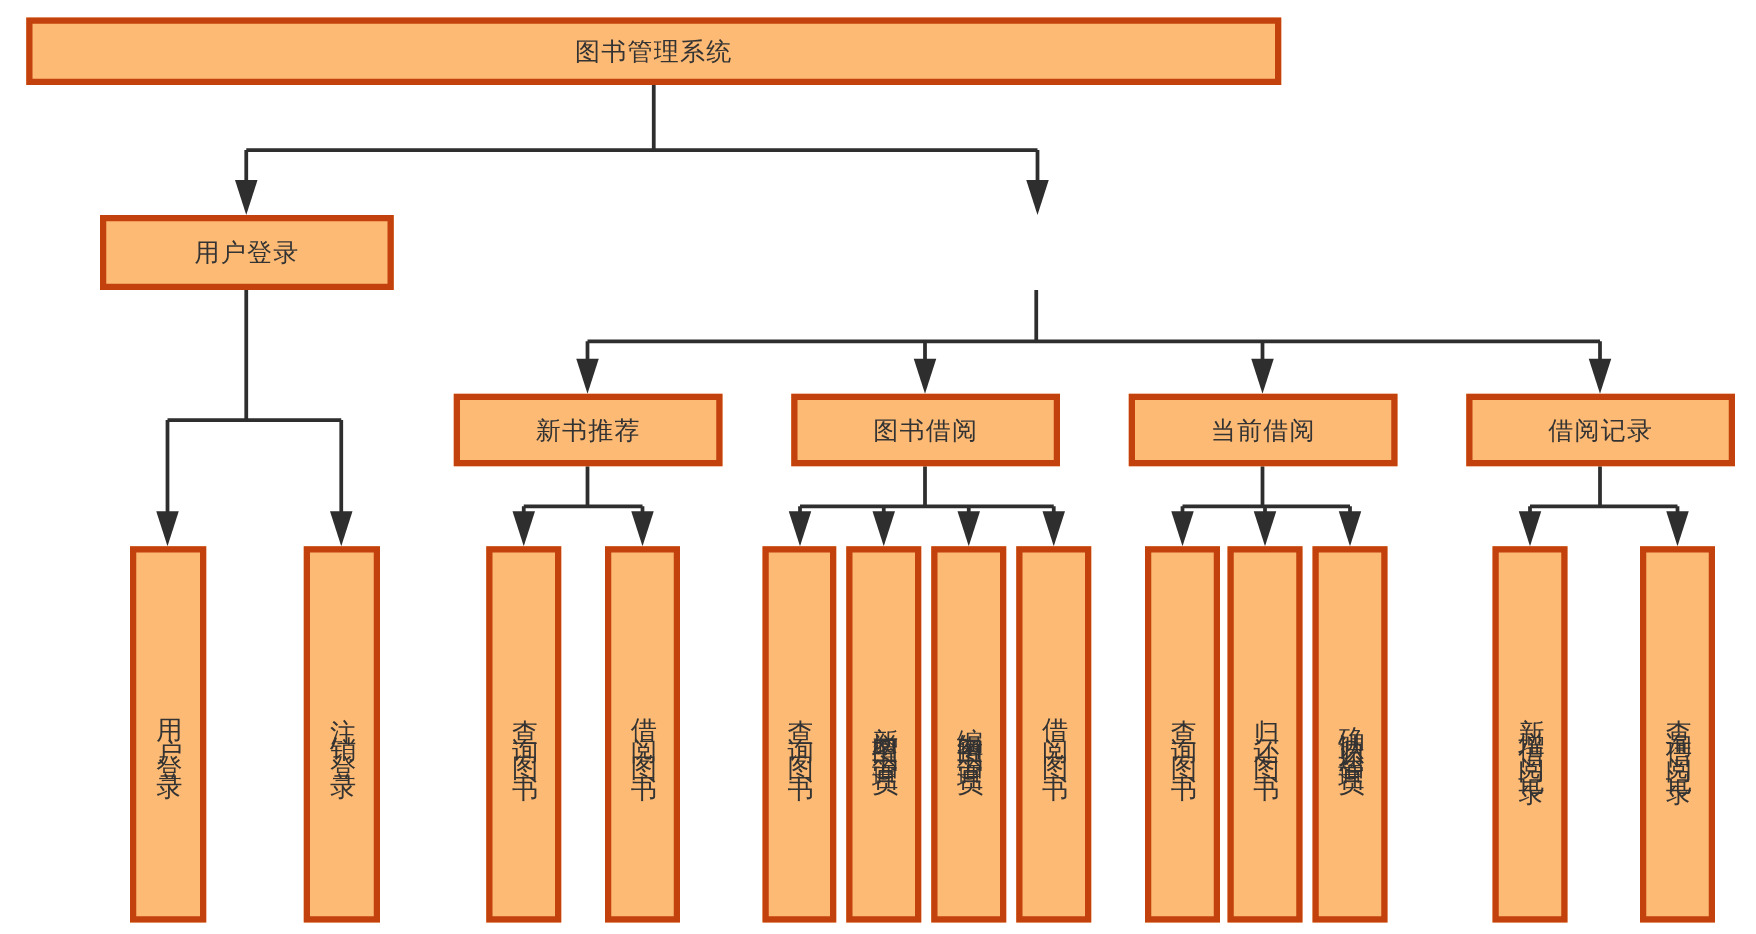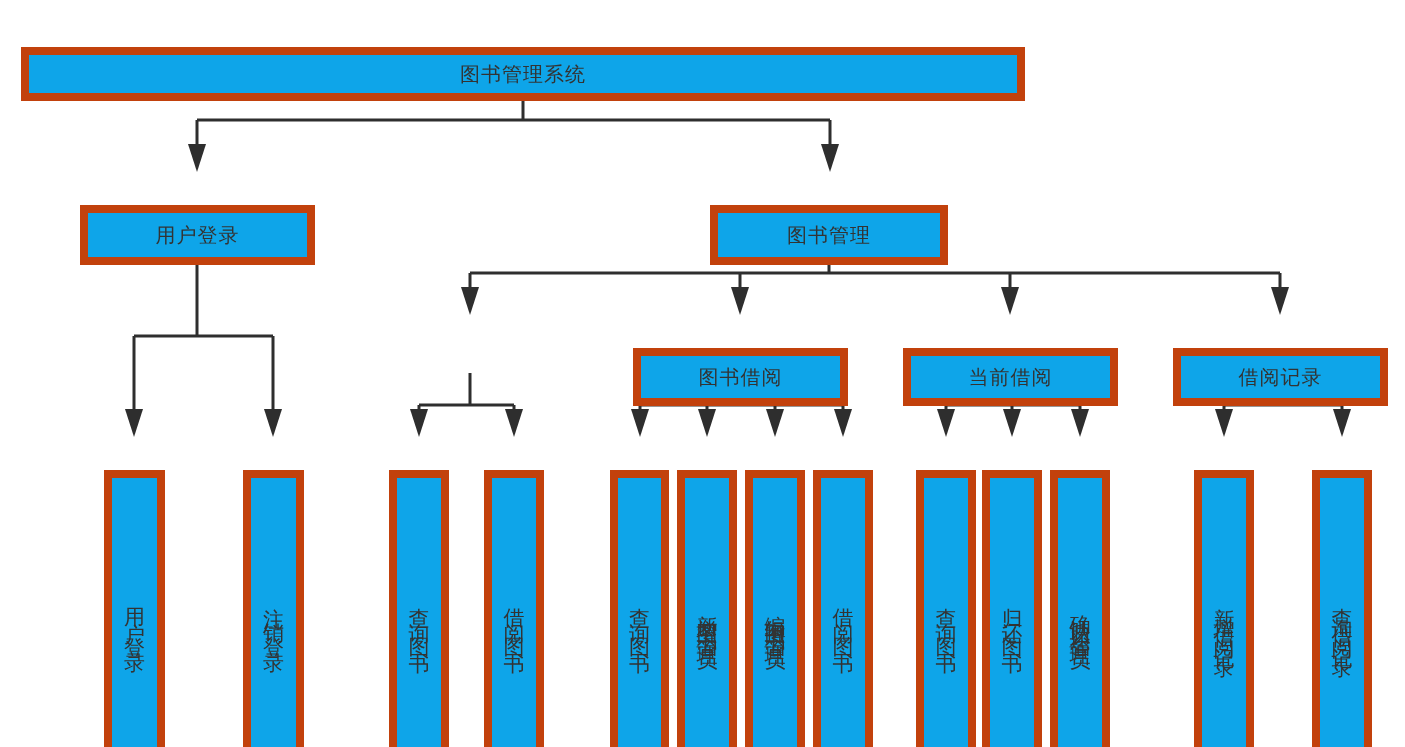--- a/index.html
+++ b/index.html
@@ -16,31 +16,30 @@
     overflow: hidden;
   }
   #connectors {
     position: absolute;
     left: 0;
     top: 0;
   }
   .box {
     position: absolute;
     box-sizing: border-box;
-    border: 8px solid #c2410c;
-    background: #0ea5e9;
+    border: 5px solid #c2410c;
+    background: #fdba74;
     display: flex;
     align-items: center;
     justify-content: center;
     color: #333333;
     font-size: 20px;
     letter-spacing: 1px;
     text-align: center;
     white-space: nowrap;
-    margin-top: 33px;
   }
   .tall {
     top: 437px;
     height: 301px;
     font-size: 21px;
   }
   .tall > span {
     writing-mode: vertical-rl;
     text-orientation: mixed;
   }
@@ -92,22 +91,22 @@
       <polygon points="1003,409 1021,409 1012,437"></polygon>
       <polygon points="1071,409 1089,409 1080,437"></polygon>
       <polygon points="1215,409 1233,409 1224,437"></polygon>
       <polygon points="1333,409 1351,409 1342,437"></polygon>
     </g>
   </svg>
 
   <div class="box" style="left:21px; top:14px; width:1004px; height:54px;">图书管理系统</div>
 
   <div class="box" style="left:80px; top:172px; width:235px; height:60px;">用户登录</div>
-  <div class="box" style="left:710px; top:172px; width:238px; height:60px;">图书管理</div>
 
+  <div class="box" style="left:363px; top:315px; width:215px; height:58px;">新书推荐</div>
   <div class="box" style="left:633px; top:315px; width:215px; height:58px;text-align:right;">图书借阅</div>
   <div class="box" style="left:1173px; top:315px; width:215px; height:58px;">借阅记录</div>
   <div class="box" style="left:903px; top:315px; width:215px; height:58px;">当前借阅</div>
 
   <div class="box tall len4" style="left:104px; width:61px;">
     <span>用户登录</span>
   </div>
   <div class="box tall len4" style="left:243px; width:61px;">
     <span>注销登录</span>
   </div>

